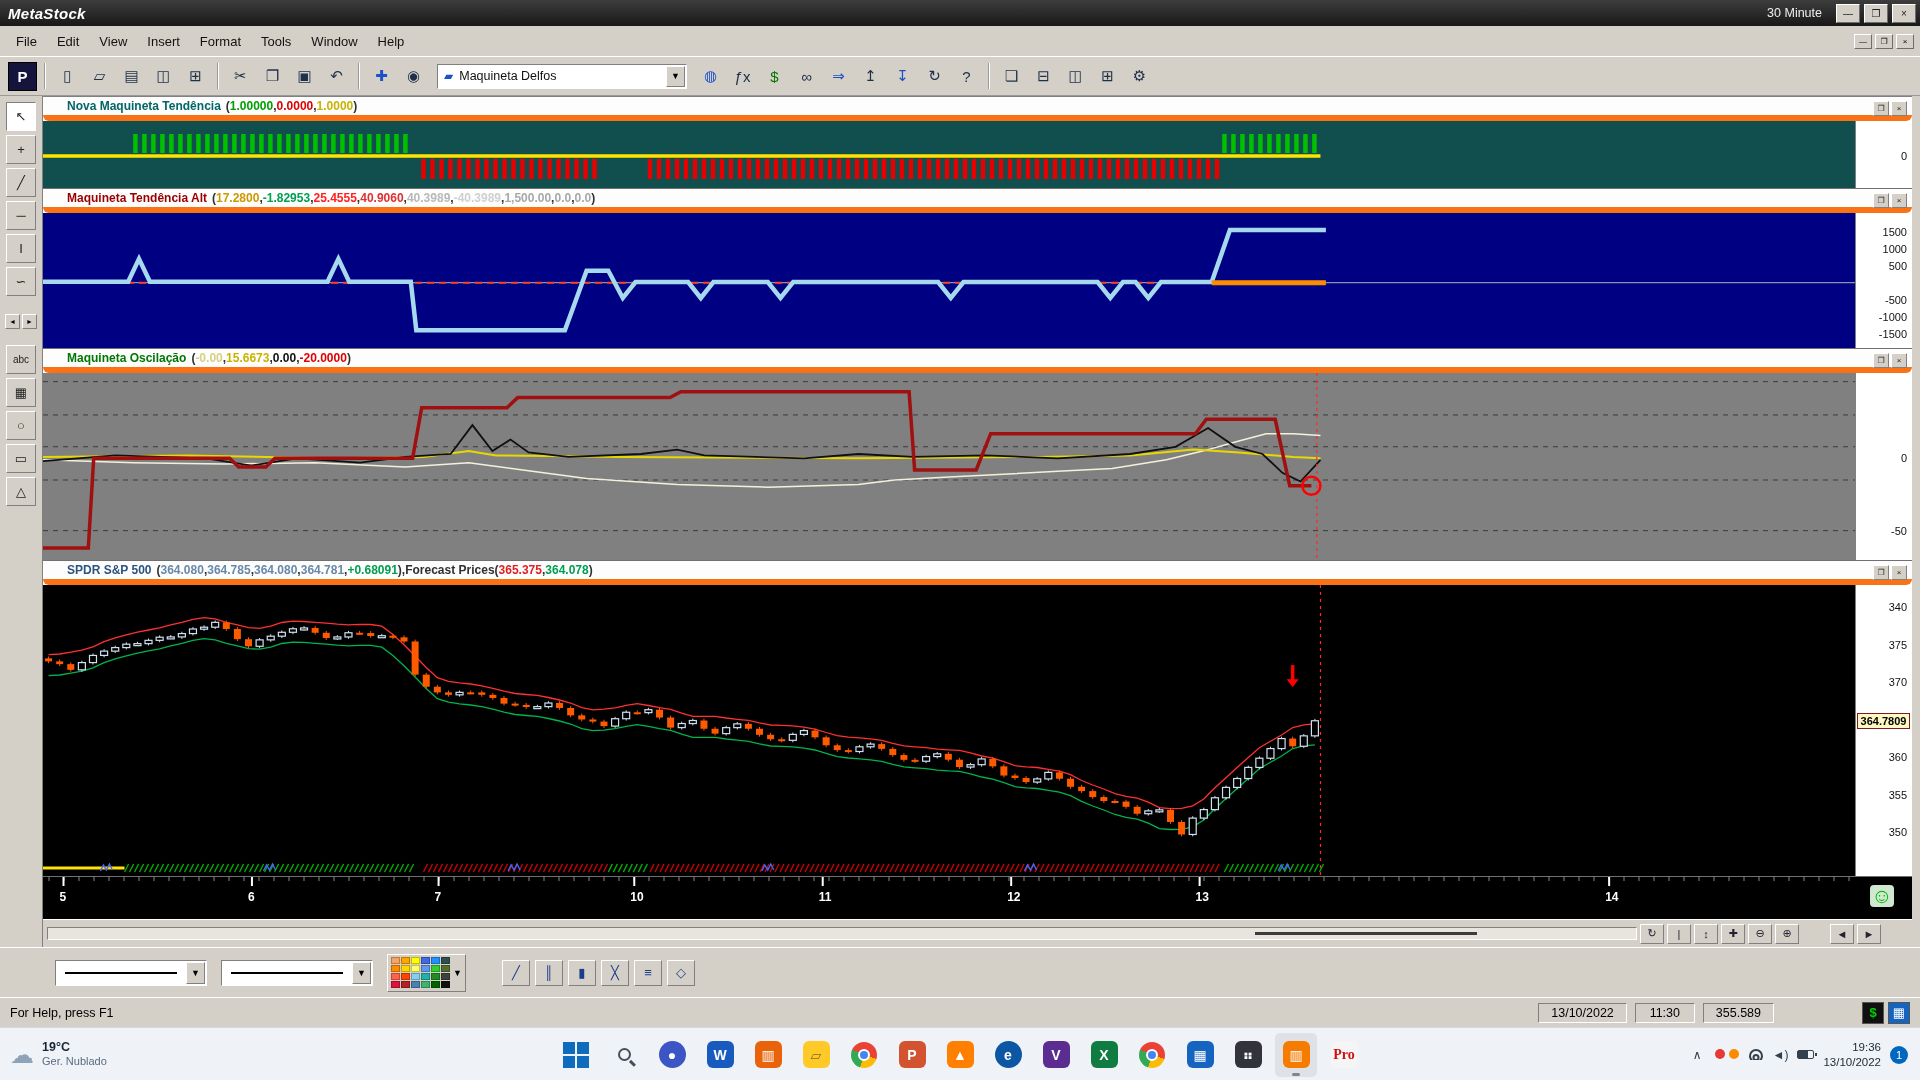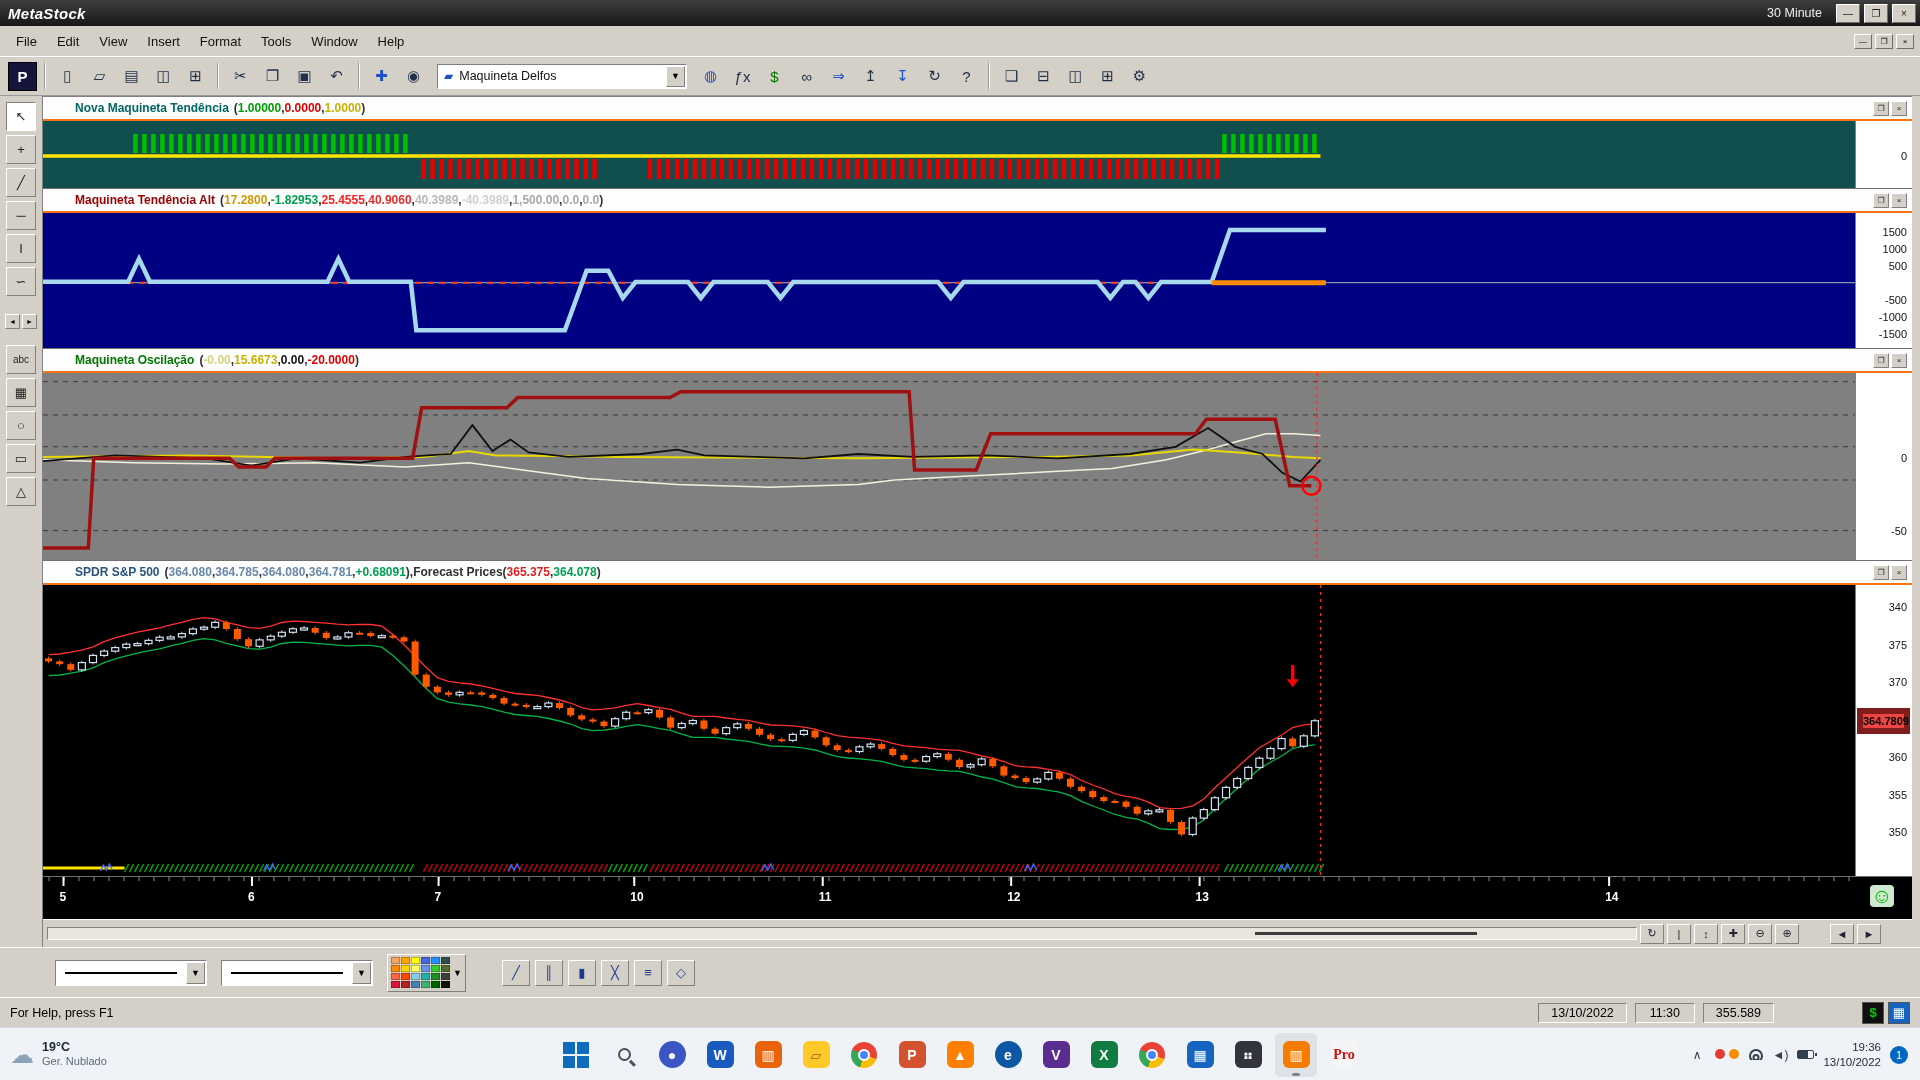--- a/index.html
+++ b/index.html
@@ -35,35 +35,35 @@
   #workspace { flex:0 0 850px; display:flex; background:#d4d0c8; }
   #left-tools { width:42px; flex:0 0 42px; padding-top:6px; display:flex; flex-direction:column; align-items:center; gap:4px; }
   .tool-btn { width:30px; height:29px; background:#d4d0c8; border:1px solid; border-color:#fff #808080 #808080 #fff; display:flex; align-items:center; justify-content:center; font-size:13px; color:#222; }
   .tool-btn.pressed { background:#fff; border-color:#808080 #fff #fff #808080; }
   .tool-btn.small-label { font-size:10px; }
   #tool-pager { display:flex; gap:2px; margin:14px 0 12px 0; }
   .pager-btn { width:15px; height:15px; background:#d4d0c8; border:1px solid; border-color:#fff #808080 #808080 #fff; font-size:7px; display:flex; align-items:center; justify-content:center; }
 
   #chart-area { width:1870px; flex:0 0 1870px; margin-right:8px; background:#fff; border-left:1px solid #808080; border-top:1px solid #808080; display:flex; flex-direction:column; }
   .panel { display:flex; flex-direction:column; }
-  .panel-header { height:24px; background:#fdfdfd; border-bottom:2px solid #f97316; display:flex; align-items:center; padding-left:32px; font-size:12px; position:relative; }
+  .panel-header { height:24px; background:#fdfdfd; border-bottom:6px solid #f97316; display:flex; align-items:center; padding-left:24px; font-size:12px; position:relative;border-radius:6px; }
   .panel-title { font-weight:bold; margin-right:5px; }
   .indicator-part { font-weight:bold; }
   .hdr-btns { position:absolute; right:5px; top:4px; display:flex; gap:2px; }
   .hdr-btn { width:16px; height:15px; background:#d4d0c8; border:1px solid; border-color:#fff #808080 #808080 #fff; font-size:8px; display:flex; align-items:center; justify-content:center; color:#222; }
   .panel-body { display:flex; position:relative; border-bottom:1px solid #707070; }
   .plot { width:1812px; position:relative; }
   .plot svg { display:block; }
   .scale { width:58px; background:#fff; border-left:1px solid #808080; position:relative; font-size:11px; color:#111; }
   .scale-label { position:absolute; right:5px; transform:translateY(-50%); }
   #p1-body { height:68px; background:#114e4e; }
   #p2-body { height:136px; background:#000082; }
   #p3-body { height:188px; background:#808080; }
   #p4-body { height:292px; background:#000; }
-  #price-tag { position:absolute; left:1px; right:2px; background:#ef4444; border:6px solid #7f1d1d; color:#000; font-size:11px; font-weight:bold; text-align:center; transform:translateY(-50%); padding:1px 0; }
+  #price-tag { position:absolute; left:1px; right:2px; background:#fef9c3; border:1px solid #7f1d1d; color:#000; font-size:11px; font-weight:bold; text-align:center; transform:translateY(-50%); padding:1px 0; }
 
   
   #x-axis { height:42px; background:#000; position:relative; color:#fff; flex:0 0 42px; }
   .x-label { position:absolute; top:13px; font-size:12px; font-weight:bold; color:#fff; }
   #smiley { position:absolute; right:18px; top:8px; font-size:21px; color:#00b400; background:#cfe8cf; border-radius:4px; line-height:22px; width:24px; text-align:center; }
 
   
   #scroll-row { height:28px; background:#d4d0c8; border-top:1px solid #fff; display:flex; align-items:center; padding:0 4px; flex:0 0 28px; }
   #scroll-track { width:1590px; height:13px; border:1px solid; border-color:#808080 #fff #fff #808080; background:#e8e5df; position:relative; }
   #scroll-thumb { position:absolute; left:76%; width:14%; top:4px; height:3px; background:#3c3c3c; }

